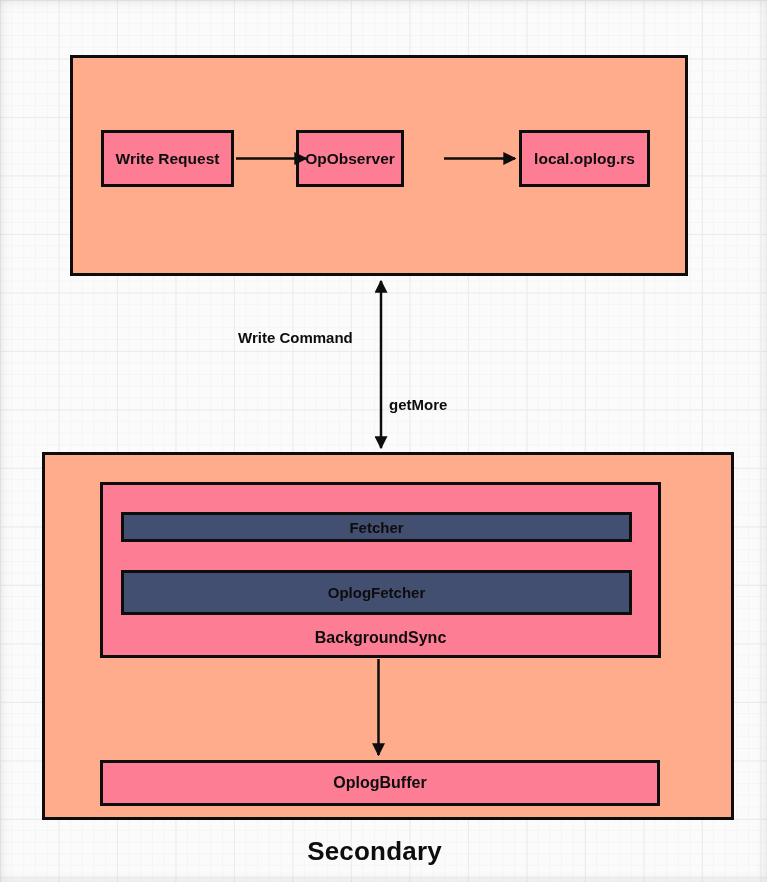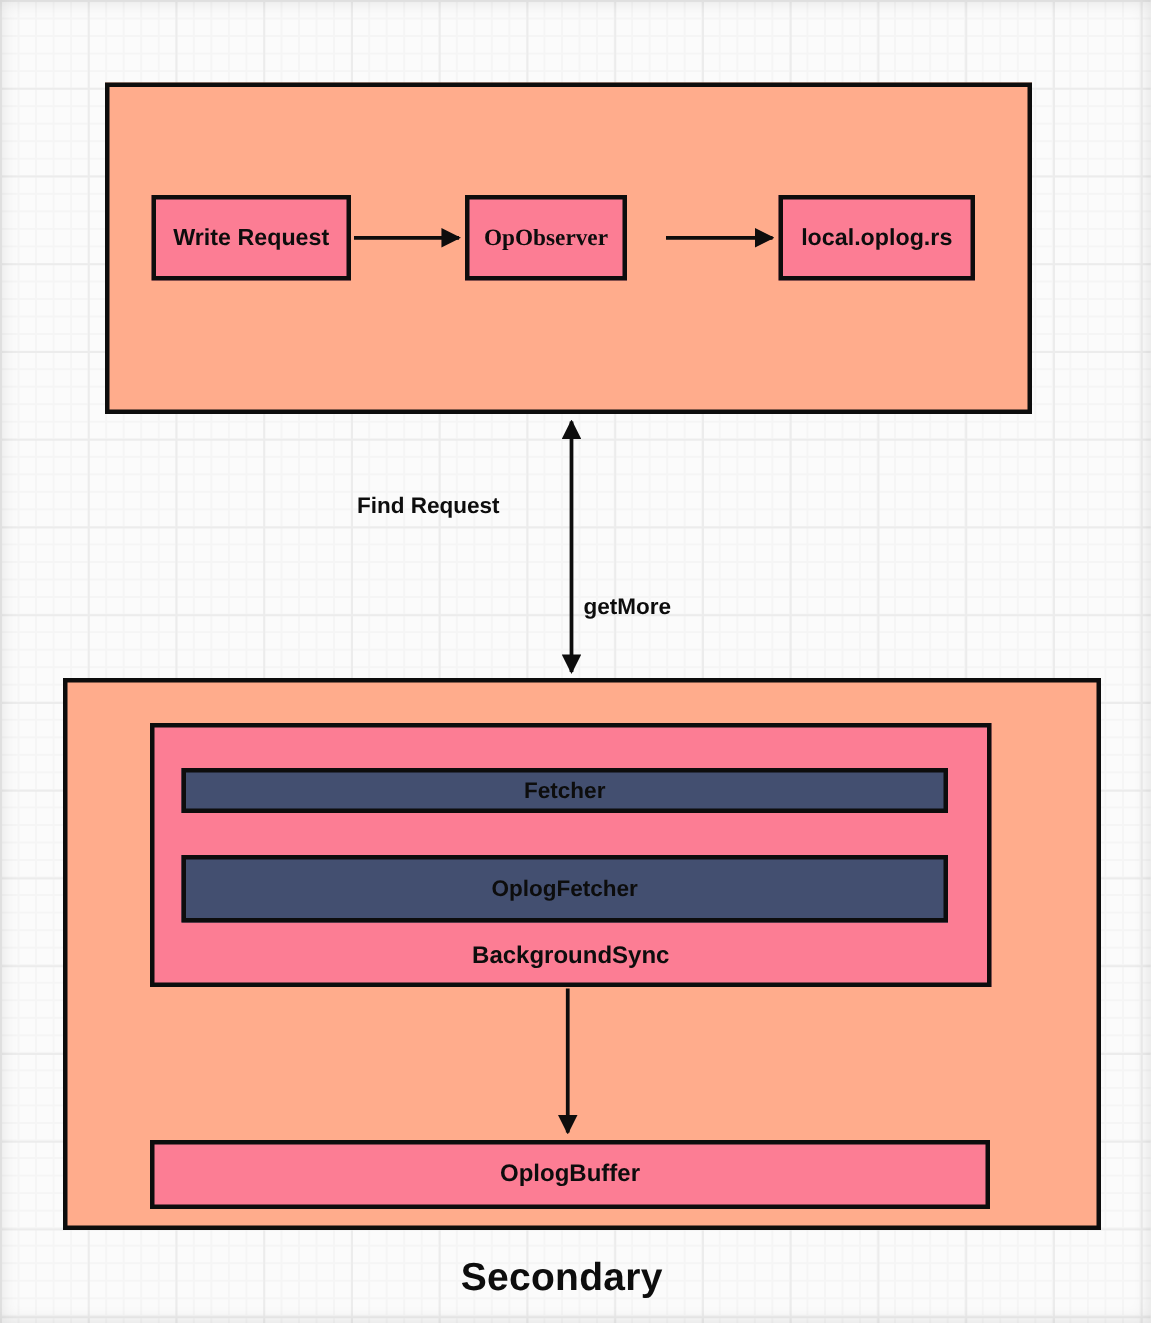--- a/index.html
+++ b/index.html
@@ -84,37 +84,37 @@
 </style>
 </head>
 <body>
 
 <div class="canvas">
 
 
   <div class="abs container-box" style="left:70px; top:55px; width:618px; height:221px;"></div>
 
   <div class="abs node" style="left:101px; top:130px; width:133px; height:57px;">Write Request</div>
-  <div class="abs node" style="left:310px; top:130px; width:108px; height:57px;font-family:Liberation Serif, serif;">OpObserver</div>
+  <div class="abs node" style="left:296px; top:130px; width:108px; height:57px;">OpObserver</div>
   <div class="abs node" style="left:519px; top:130px; width:131px; height:57px;">local.oplog.rs</div>
 
   <div class="abs container-box" style="left:42px; top:452px; width:692px; height:368px;"></div>
 
   <div class="abs node" style="left:100px; top:482px; width:561px; height:176px; display:block;">
     <div class="group-label">BackgroundSync</div>
   </div>
 
   <div class="abs module" style="left:121px; top:512px; width:511px; height:30px;">Fetcher</div>
   <div class="abs module" style="left:121px; top:570px; width:511px; height:45px;">OplogFetcher</div>
 
   <div class="abs node" style="left:100px; top:760px; width:560px; height:46px; font-size:16px;">OplogBuffer</div>
 
   <div class="abs title" style="left:42px; top:836px; width:665px;">Secondary</div>
 
-  <div class="edge-label" style="left:238px; top:329px;">Find Request</div>
+  <div class="edge-label" style="left:238px; top:329px;">Write Command</div>
   <div class="edge-label" style="left:389px; top:396px;">getMore</div>
 
   <svg class="edges" width="767" height="882">
     <defs>
       <marker id="ah" viewBox="0 0 10 10" refX="9" refY="5" markerWidth="5.2" markerHeight="5.2" orient="auto-start-reverse">
         <path d="M0,0 L10,5 L0,10 z" fill="#0D0D0D"></path>
       </marker>
     </defs>
     <line class="edge-line" x1="236" y1="158.5" x2="306" y2="158.5" marker-end="url(#ah)"></line>
     <line class="edge-line" x1="444" y1="158.5" x2="515" y2="158.5" marker-end="url(#ah)"></line>

